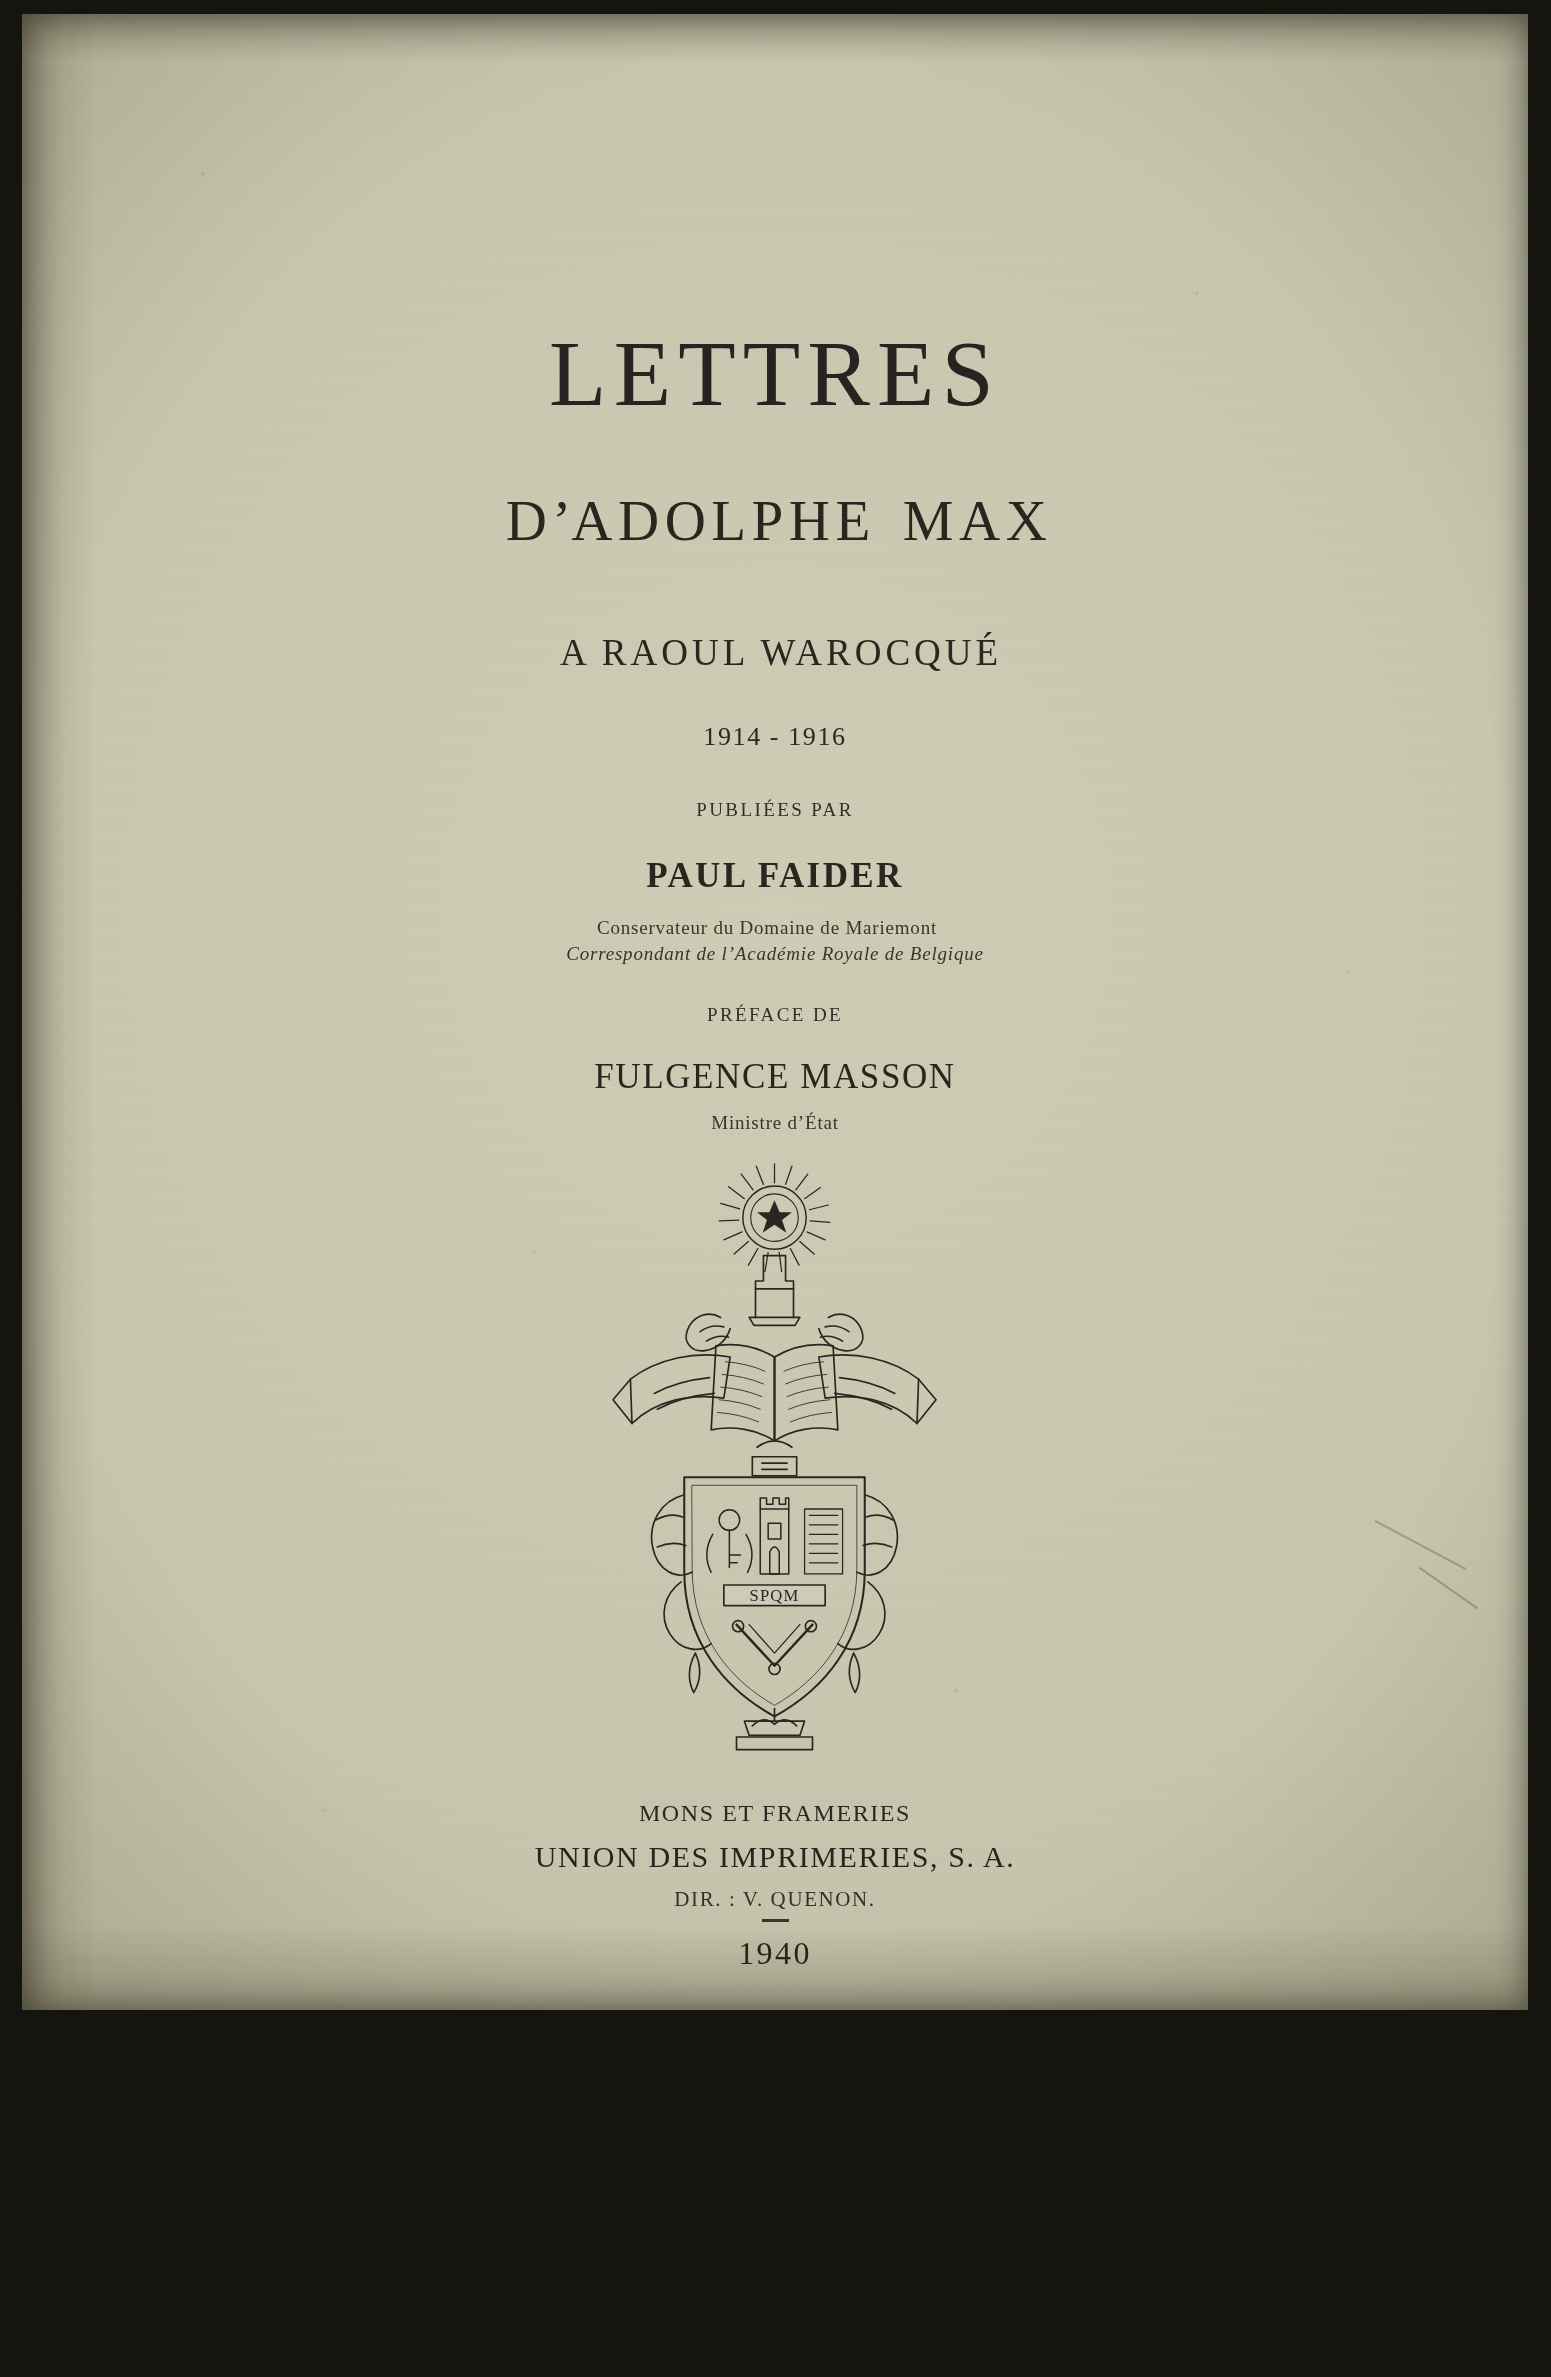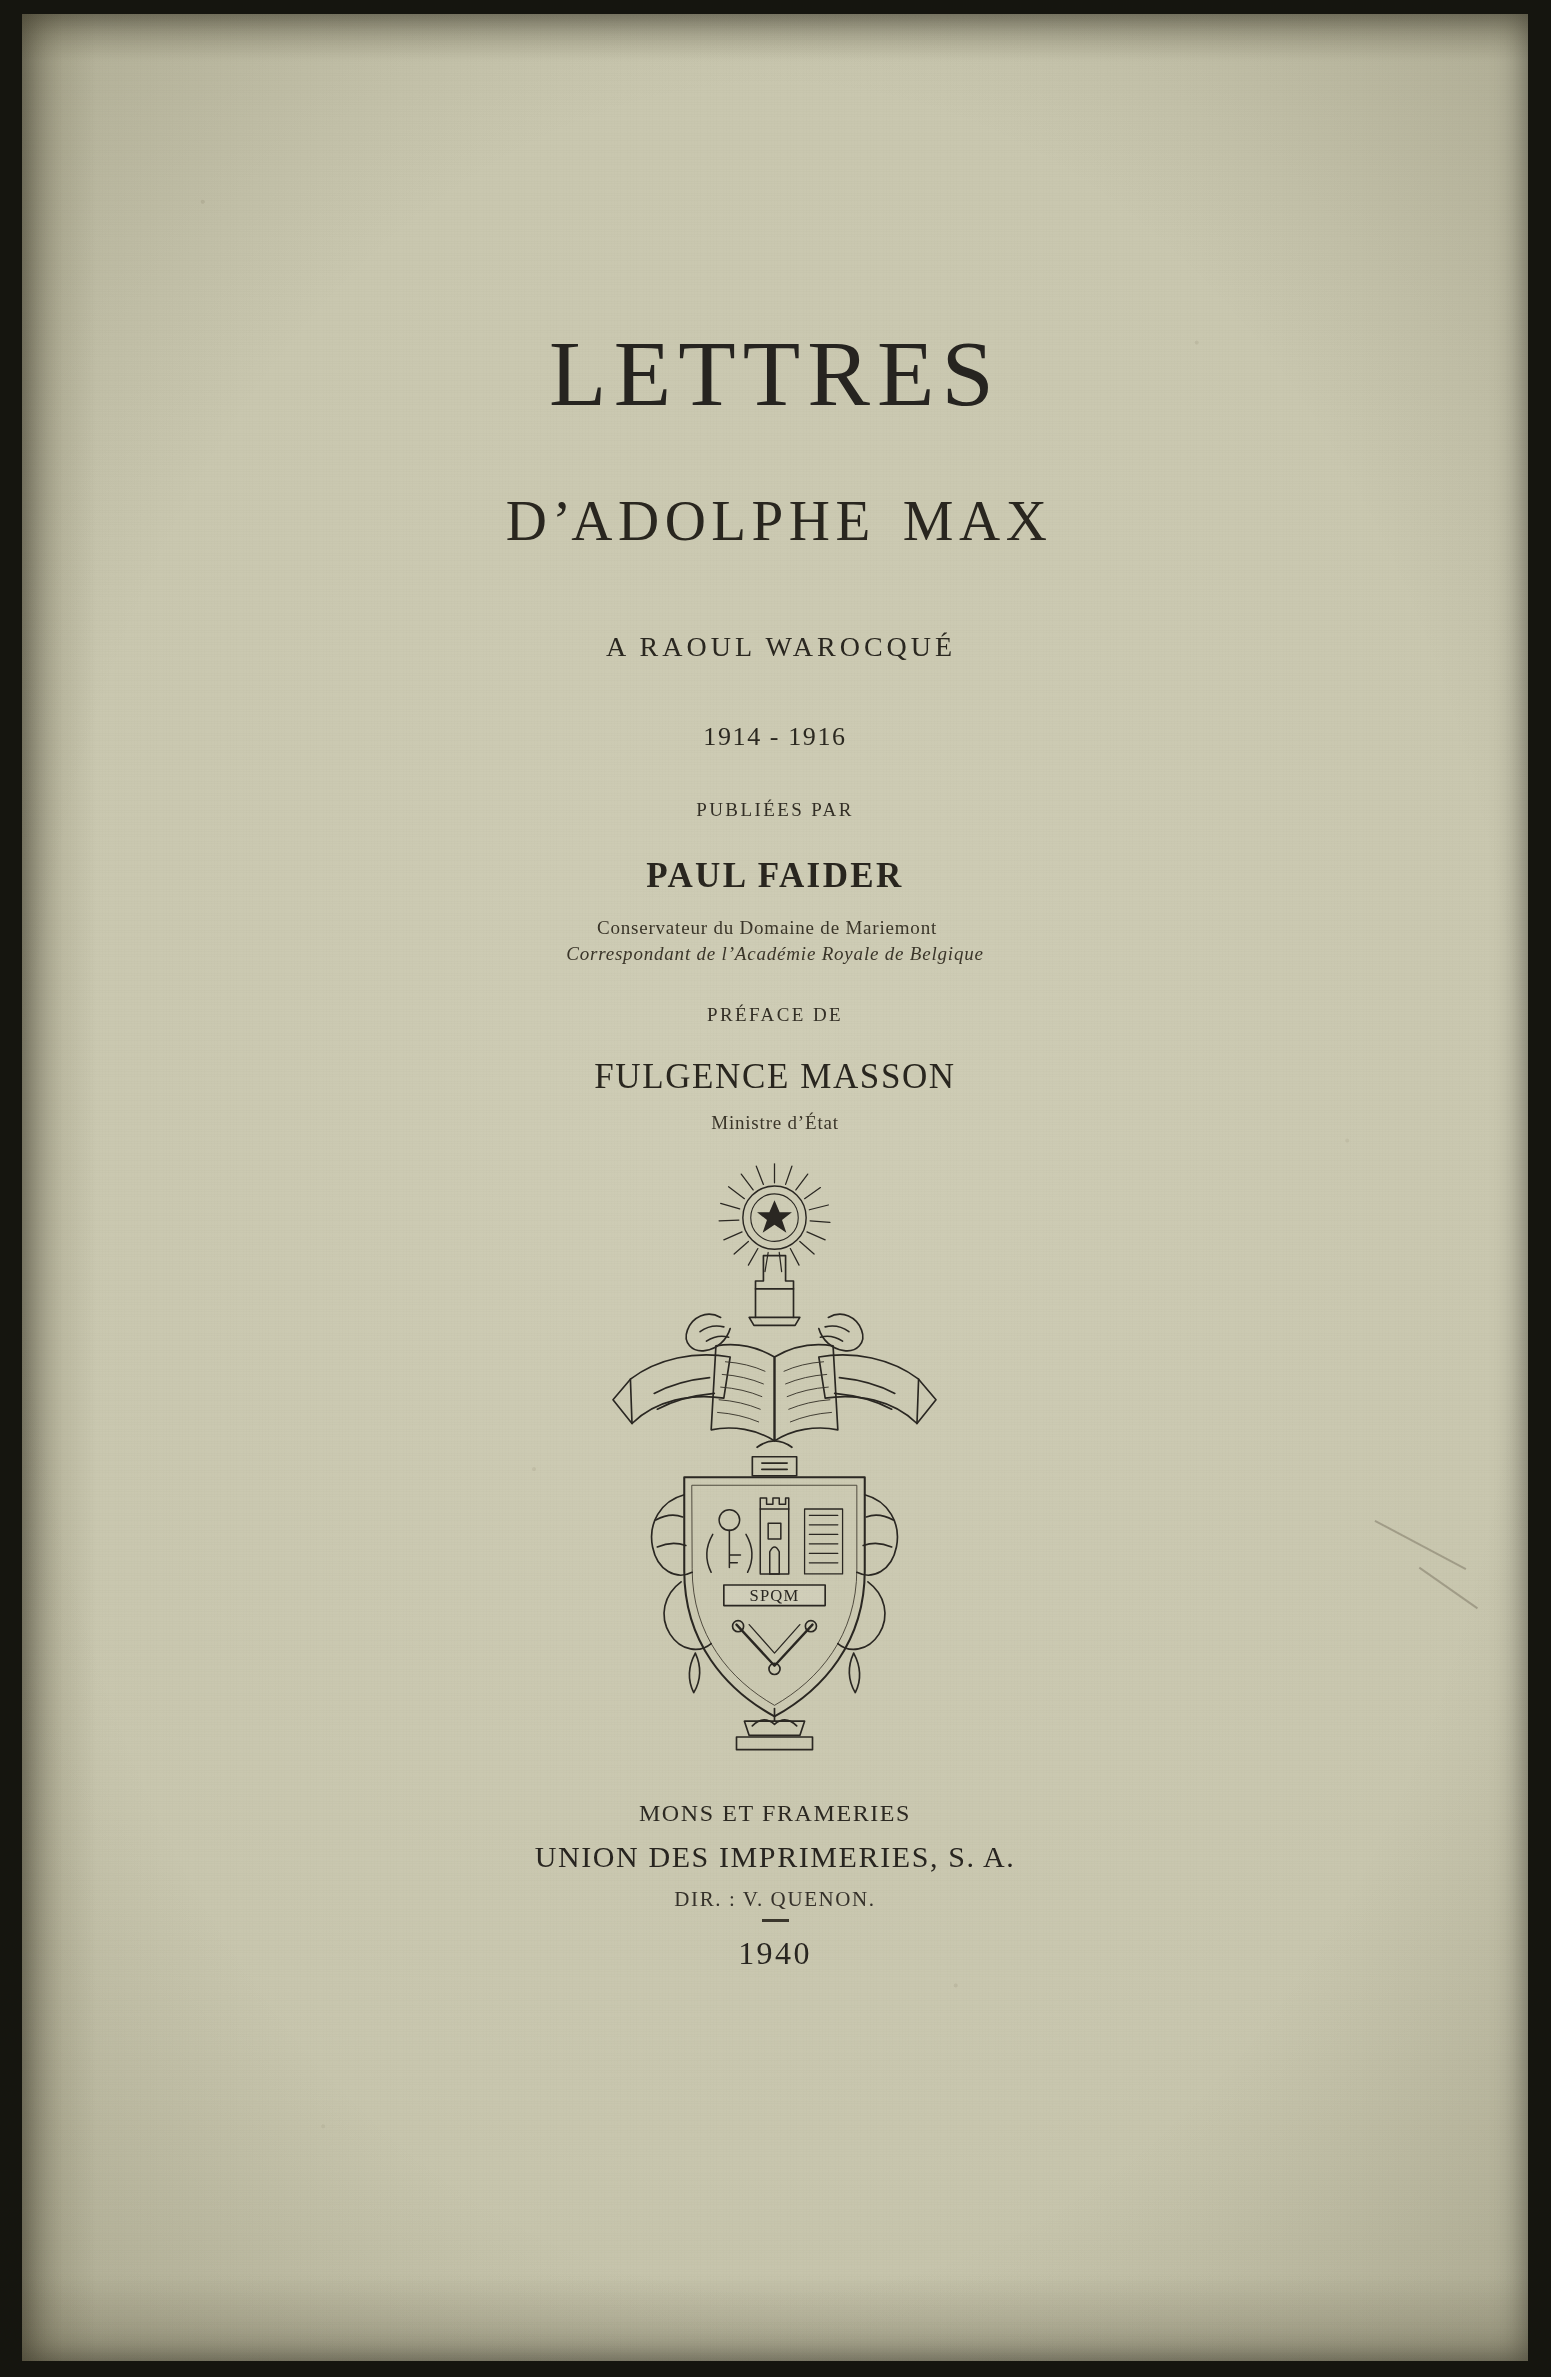--- a/index.html
+++ b/index.html
@@ -22,21 +22,21 @@
     background: #15150f;
     overflow: hidden;
   }
 
   
   .page {
     position: absolute;
     left: 22px;
     top: 14.3px;
     width: 1506px;
-    height: 2347px;
+    height: 1996px;
     background:
       radial-gradient(ellipse 140% 110% at 50% 45%, #cfcdb6 0%, #c8c6ae 42%, #bcbaa0 72%, #aaa88e 100%);
     box-shadow: 0 0 32px rgba(0,0,0,0.55) inset;
   }
 
   
   .grain {
     position: absolute;
     inset: 0;
     pointer-events: none;
@@ -118,21 +118,21 @@
     letter-spacing: 5.5px;
     color: #29261f;
     padding-left: 8px;
   }
   .t-adolphe .apos { letter-spacing: 0; }
   .t-adolphe .gap { display: inline-block; width: 27px; }
 
   .t-raoul {
     position: absolute;
     top: 617px; left: 12px; right: 0;
-    font-size: 28px;
+    font-size: 37px;
     letter-spacing: 4px;
     color: #2a2720;
   }
   .t-years {
     position: absolute;
     top: 708px; left: 0; right: 0;
     font-size: 26px;
     letter-spacing: 1.6px;
     color: #2b2820;
   }

